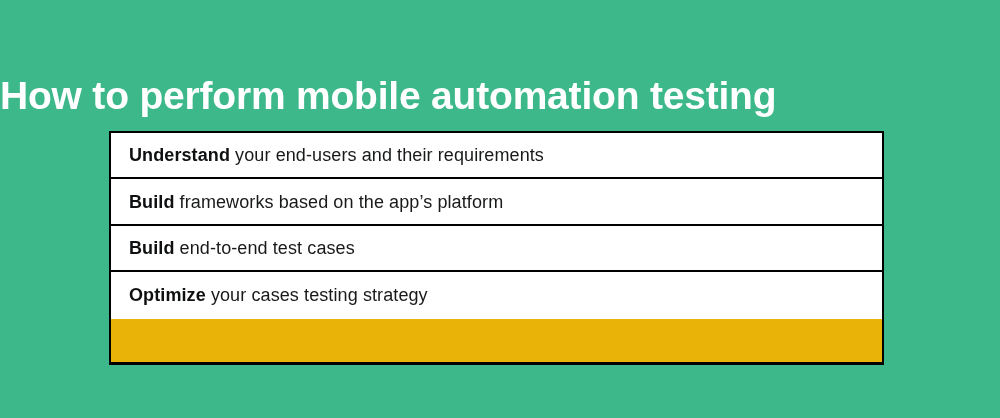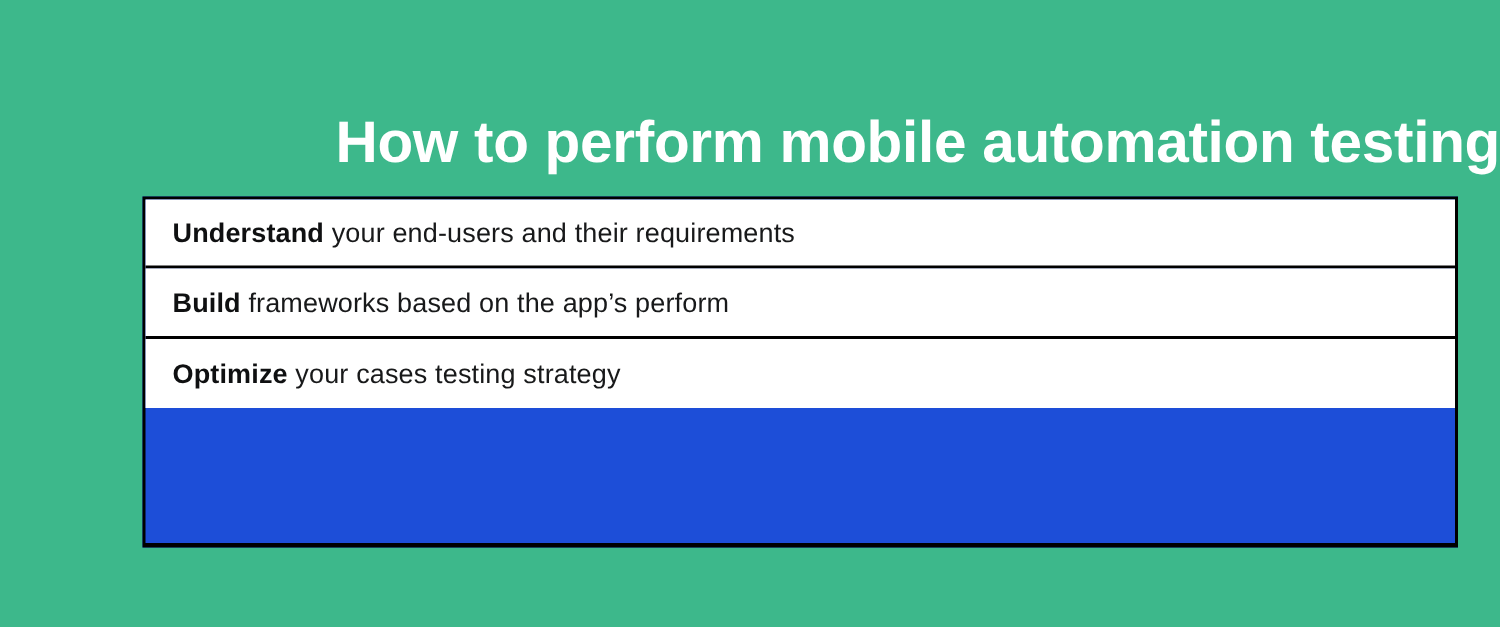--- a/index.html
+++ b/index.html
@@ -19,35 +19,35 @@
     width: 1000px;
     height: 418px;
     background: #3db88b;
     box-sizing: border-box;
   }
   #page-title {
     position: absolute;
     left: 0;
     top: 46px;
     width: 1000px;
-    text-align: right;
+    text-align: left;
     color: #ffffff;
     font-size: 39px;
     font-weight: bold;
     letter-spacing: -0.2px;
     line-height: 48px;
     white-space: nowrap;
   }
   #steps-table {
     position: absolute;
-    left: 95px;
+    left: 109px;
     top: 131px;
-    width: 877px;
+    width: 775px;
     height: 234px;
-    background: #1d4ed8;
+    background: #eab308;
     border: 2px solid #000000;
     border-bottom-width: 3px;
     box-sizing: border-box;
   }
   .step-row {
     height: 46.4px;
     box-sizing: border-box;
     display: flex;
     align-items: center;
     padding-left: 18px;
@@ -79,23 +79,26 @@
 
   <h1 id="page-title" style="color: rgb(255, 255, 255);">How to perform mobile automation testing</h1>
 
   <div id="steps-table">
 
     <div class="step-row">
       <span class="step-text" style="color: rgb(24, 25, 26);"><span class="step-lead">Understand</span><span class="step-rest"> your end-users and their requirements</span></span>
     </div>
 
     <div class="step-row">
-      <span class="step-text" style="color: rgb(24, 25, 26);"><span class="step-lead">Build</span><span class="step-rest"> frameworks based on the app’s perform</span></span>
+      <span class="step-text" style="color: rgb(24, 25, 26);"><span class="step-lead">Build</span><span class="step-rest"> frameworks based on the app’s platform</span></span>
     </div>
 
+    <div class="step-row">
+      <span class="step-text" style="color: rgb(24, 25, 26);"><span class="step-lead">Build</span><span class="step-rest"> end-to-end test cases</span></span>
+    </div>
 
 
     <div class="step-row">
       <span class="step-text" style="color: rgb(24, 25, 26);"><span class="step-lead">Optimize</span><span class="step-rest"> your cases testing strategy</span></span>
     </div>
 
   </div>
 </div>
 
 </body></html>

